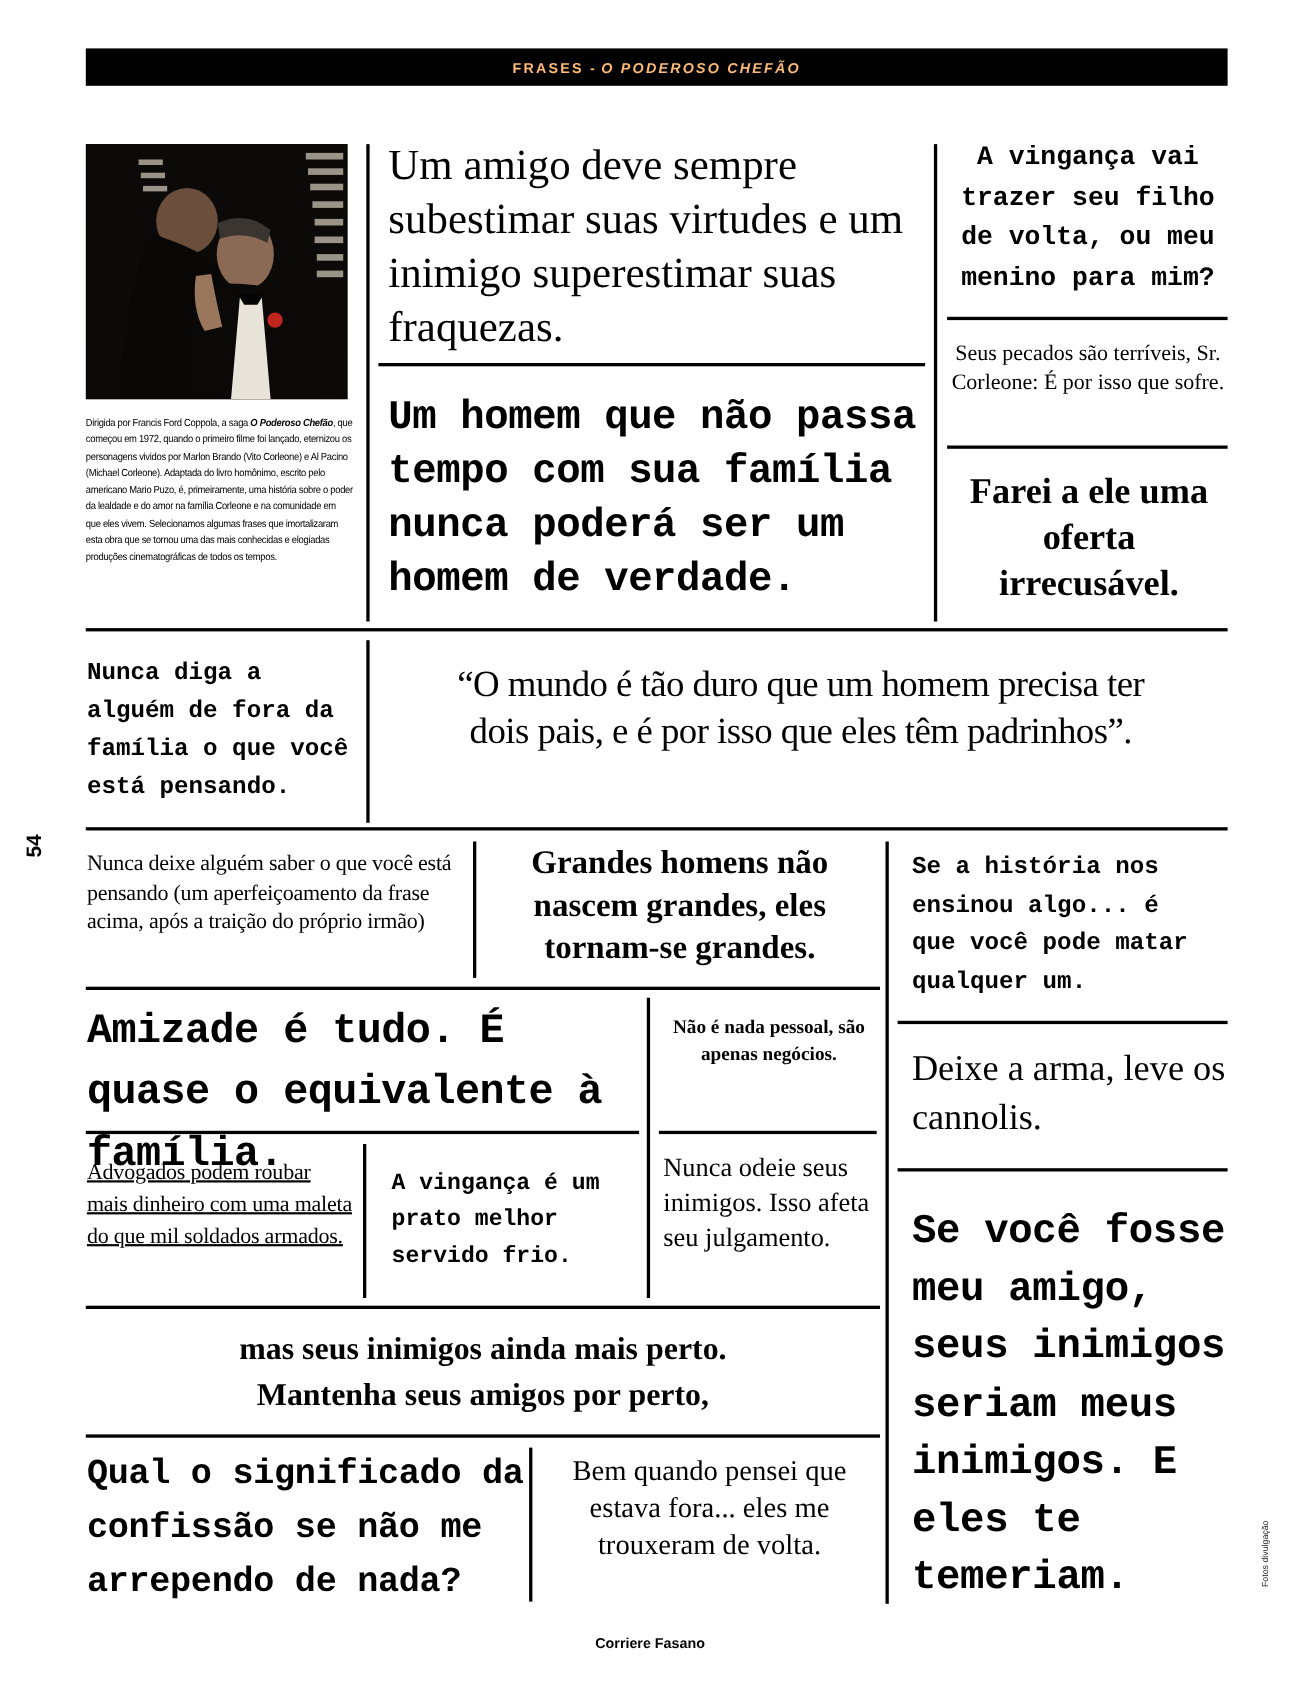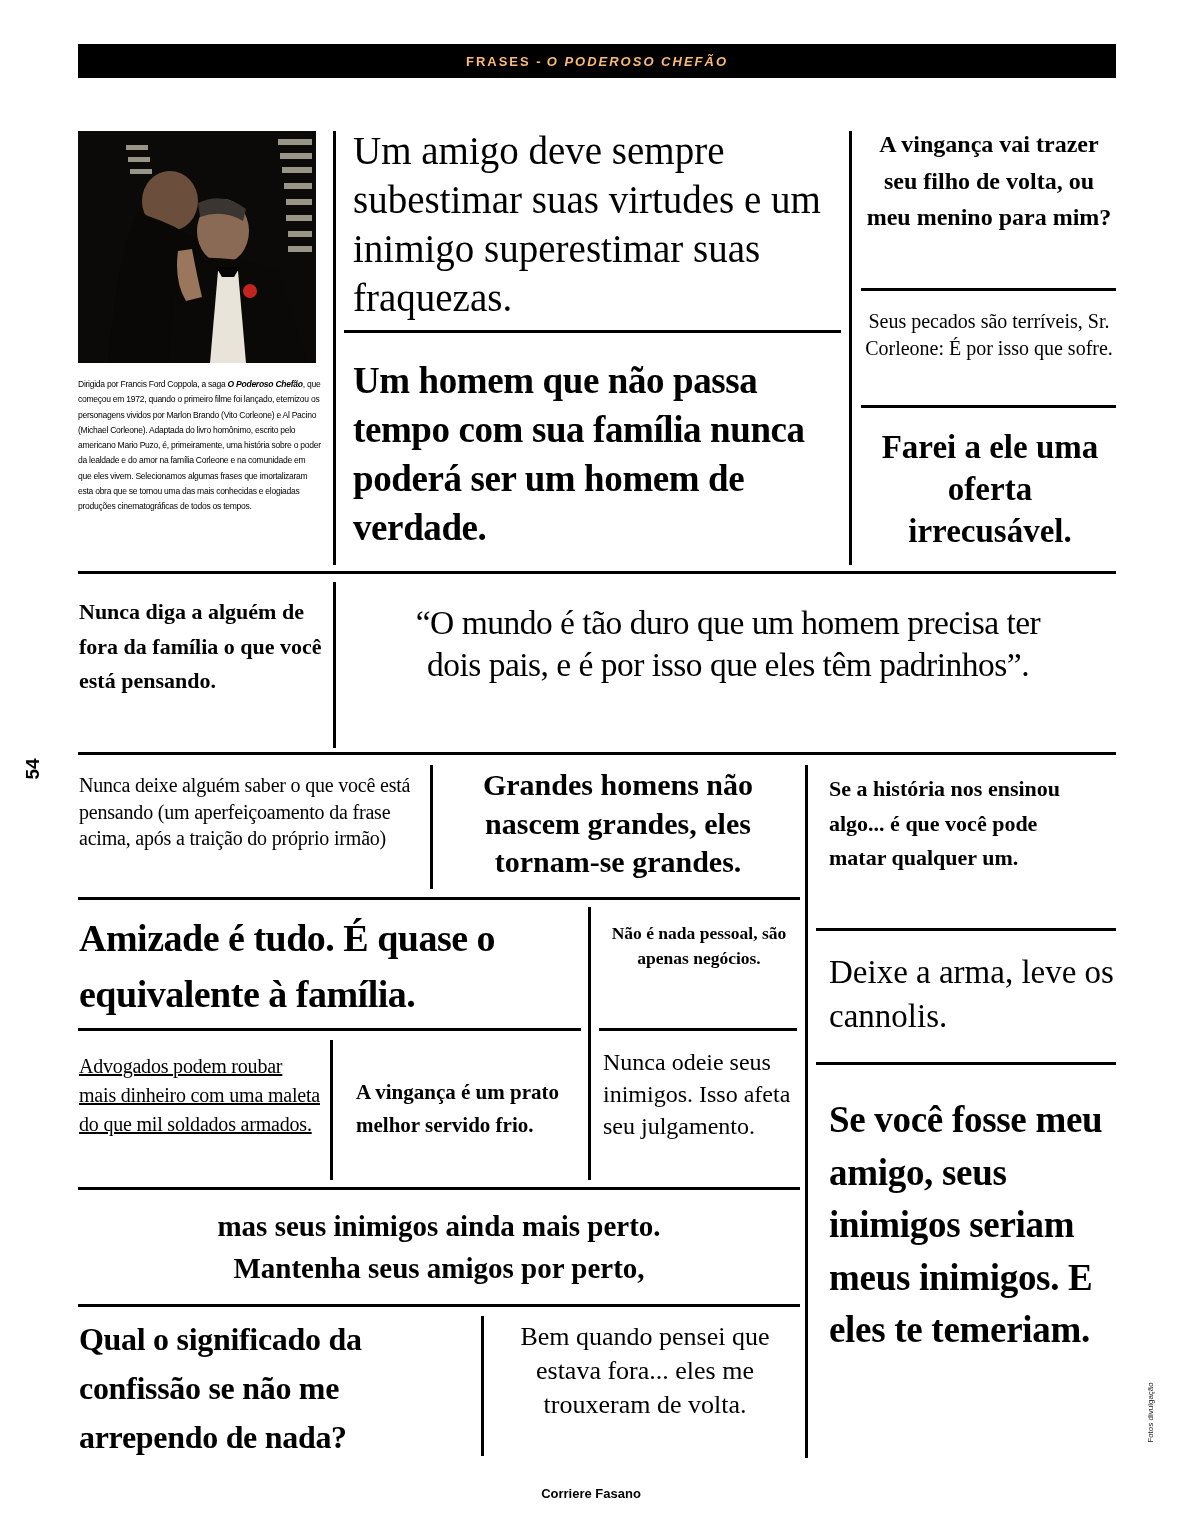--- a/index.html
+++ b/index.html
@@ -1,20 +1,20 @@
 <!DOCTYPE html>
 <html><head>
 <meta charset="utf-8">
 <style>
   html,body{margin:0;padding:0;background:#fff;}
   body{width:1182px;height:1536px;position:relative;overflow:hidden;color:#000;}
   .abs{position:absolute;}
   .hbar{position:absolute;background:#000;height:3px;}
   .vbar{position:absolute;background:#000;width:3px;}
-  .sans{font-family:Liberation Serif, serif;font-weight:bold;}
+  .sans{font-family:Liberation Mono, monospace;font-weight:bold;}
   .serif{font-family:"Liberation Serif","DejaVu Serif",serif;}
   .serifb{font-family:"Liberation Serif","DejaVu Serif",serif;font-weight:bold;}
   .center{text-align:center;}
   .header{left:78px;top:44px;width:1038px;height:34px;background:#000;color:#fdba74;
     font-family:"Liberation Sans",sans-serif;font-size:13px;font-weight:bold;letter-spacing:2px;
     display:flex;align-items:center;justify-content:center;}
   .header i{font-style:italic;}
   .photo{left:78px;top:131px;width:238px;height:232px;overflow:hidden;
     background:radial-gradient(ellipse at 60% 55%,#3a2e24 0%,#1a1410 45%,#090706 100%);}
   .caption{left:78px;top:377px;width:242px;font-family:"Liberation Sans",sans-serif;
@@ -122,21 +122,21 @@
 <div class="q sans" style="left:829px;top:772px;width:270px;font-size:22px;line-height:34.5px;">Se a história nos ensinou algo... é que você pode matar qualquer um.</div>
 
 <div class="q sans" style="left:79px;top:910px;width:500px;font-size:38px;line-height:56px;letter-spacing:-0.5px;">Amizade é tudo. É quase o equivalente à família.</div>
 
 <div class="q serifb center" style="left:598px;top:921px;width:202px;font-size:17.5px;line-height:24.5px;">Não é nada pessoal, são apenas negócios.</div>
 
 <div class="q serif" style="left:829px;top:950px;width:290px;font-size:33px;line-height:44px;">Deixe a arma, leve os cannolis.</div>
 
 <div class="q serif" style="left:79px;top:1052px;width:245px;font-size:20px;line-height:29px;letter-spacing:-0.2px;text-decoration:underline;">Advogados podem roubar mais dinheiro com uma maleta do que mil soldados armados.</div>
 
-<div class="q sans" style="left:356px;top:1060px;width:225px;font-size:21px;line-height:33px;margin-top:16px;">A vingança é um prato melhor servido frio.</div>
+<div class="q sans" style="left:356px;top:1060px;width:225px;font-size:21px;line-height:33px;">A vingança é um prato melhor servido frio.</div>
 
 <div class="q serif" style="left:603px;top:1046px;width:195px;font-size:24px;line-height:32px;">Nunca odeie seus inimigos. Isso afeta seu julgamento.</div>
 
 <div class="q serifb center" style="left:78px;top:1205px;width:722px;font-size:29px;line-height:42px;">
   <div>mas seus inimigos ainda mais perto.</div>
   <div>Mantenha seus amigos por perto,</div>
 </div>
 
 <div class="q sans" style="left:829px;top:1094px;width:292px;font-size:37px;line-height:52.5px;letter-spacing:-0.3px;">Se você fosse meu amigo, seus inimigos seriam meus inimigos. E eles te temeriam.</div>
 

